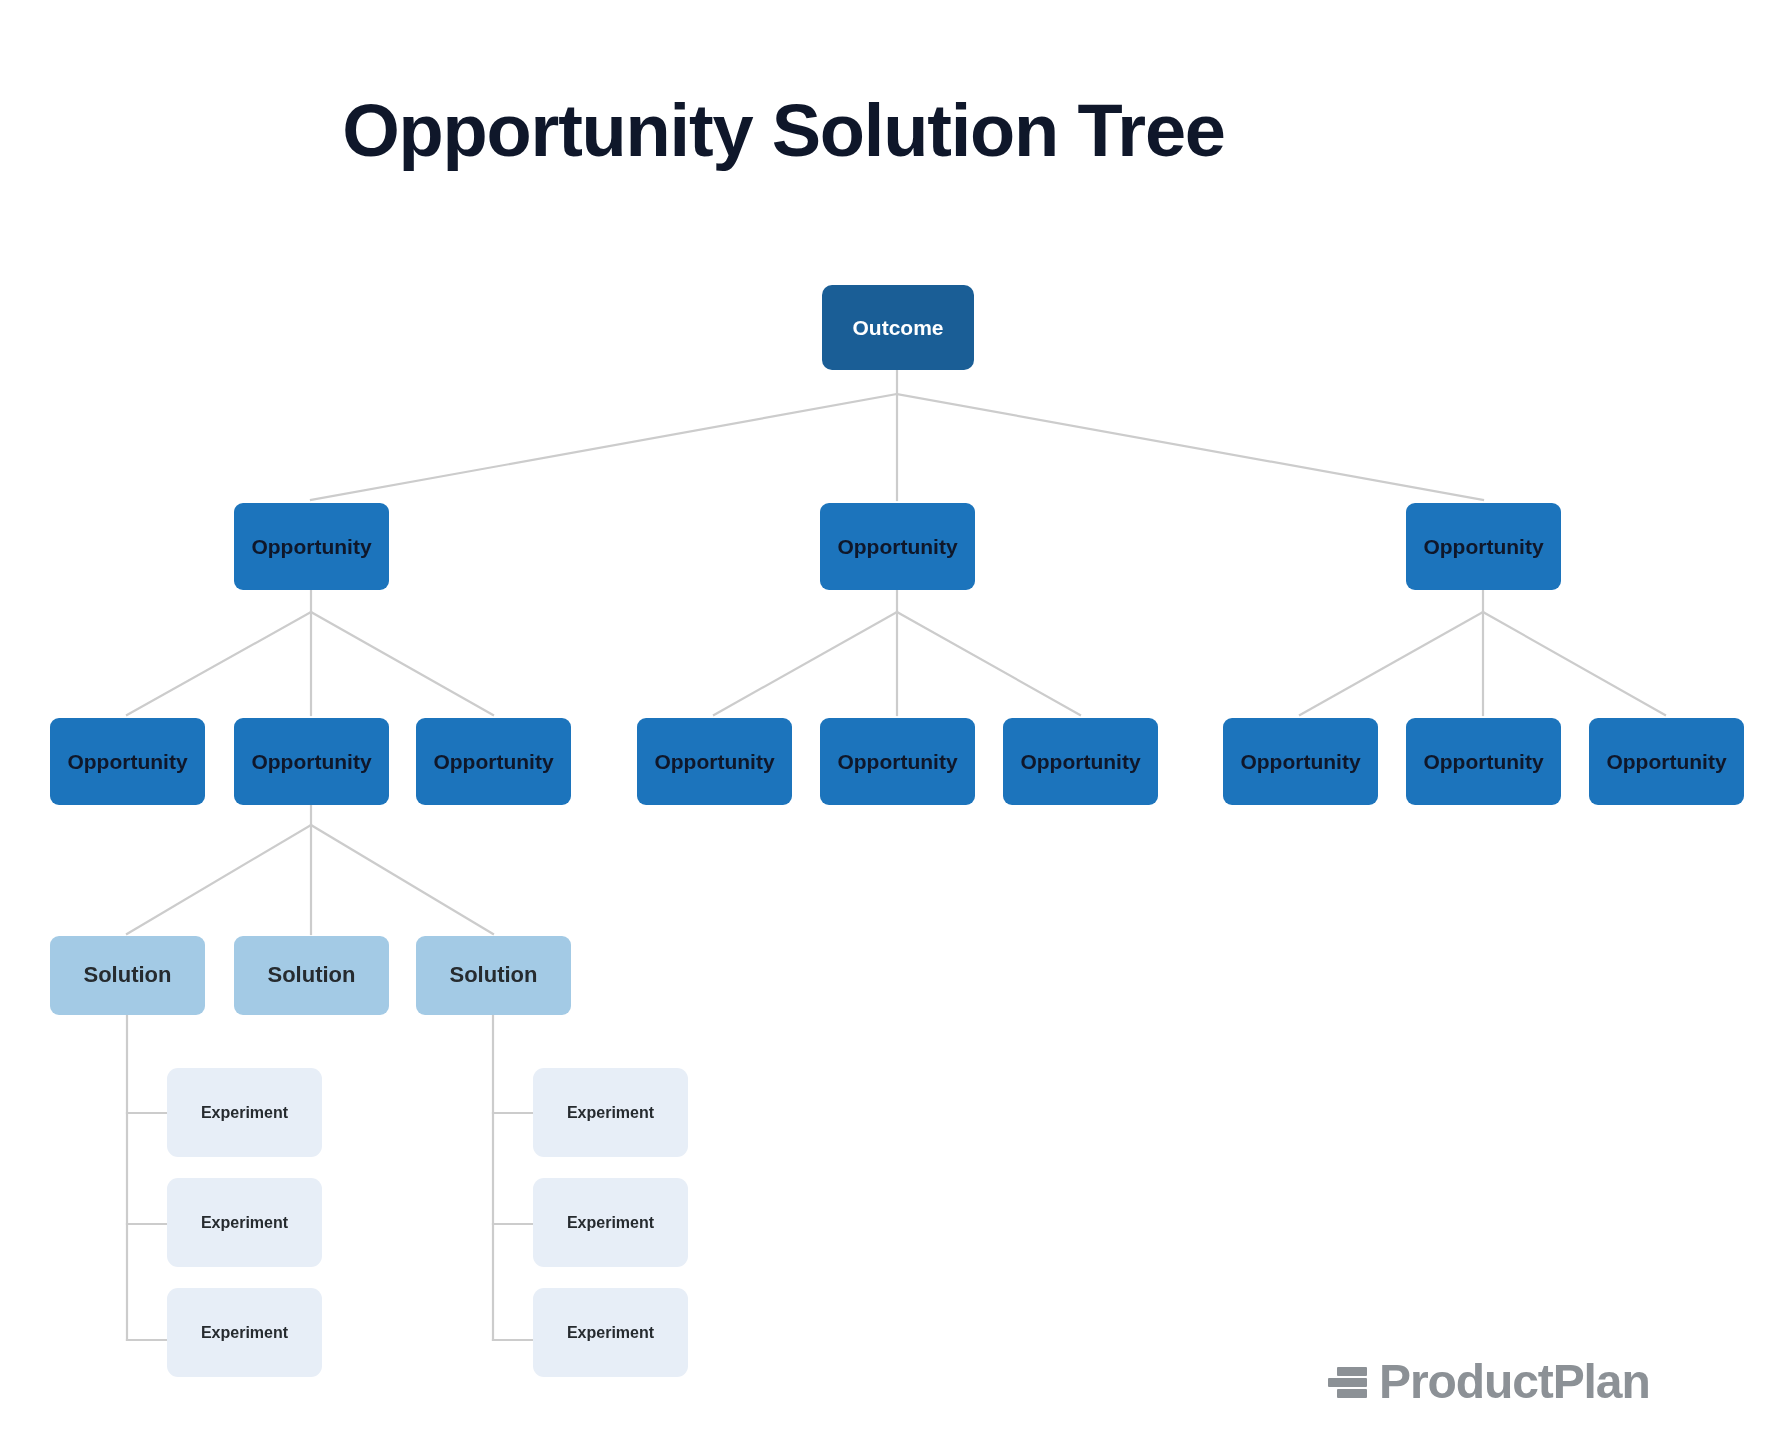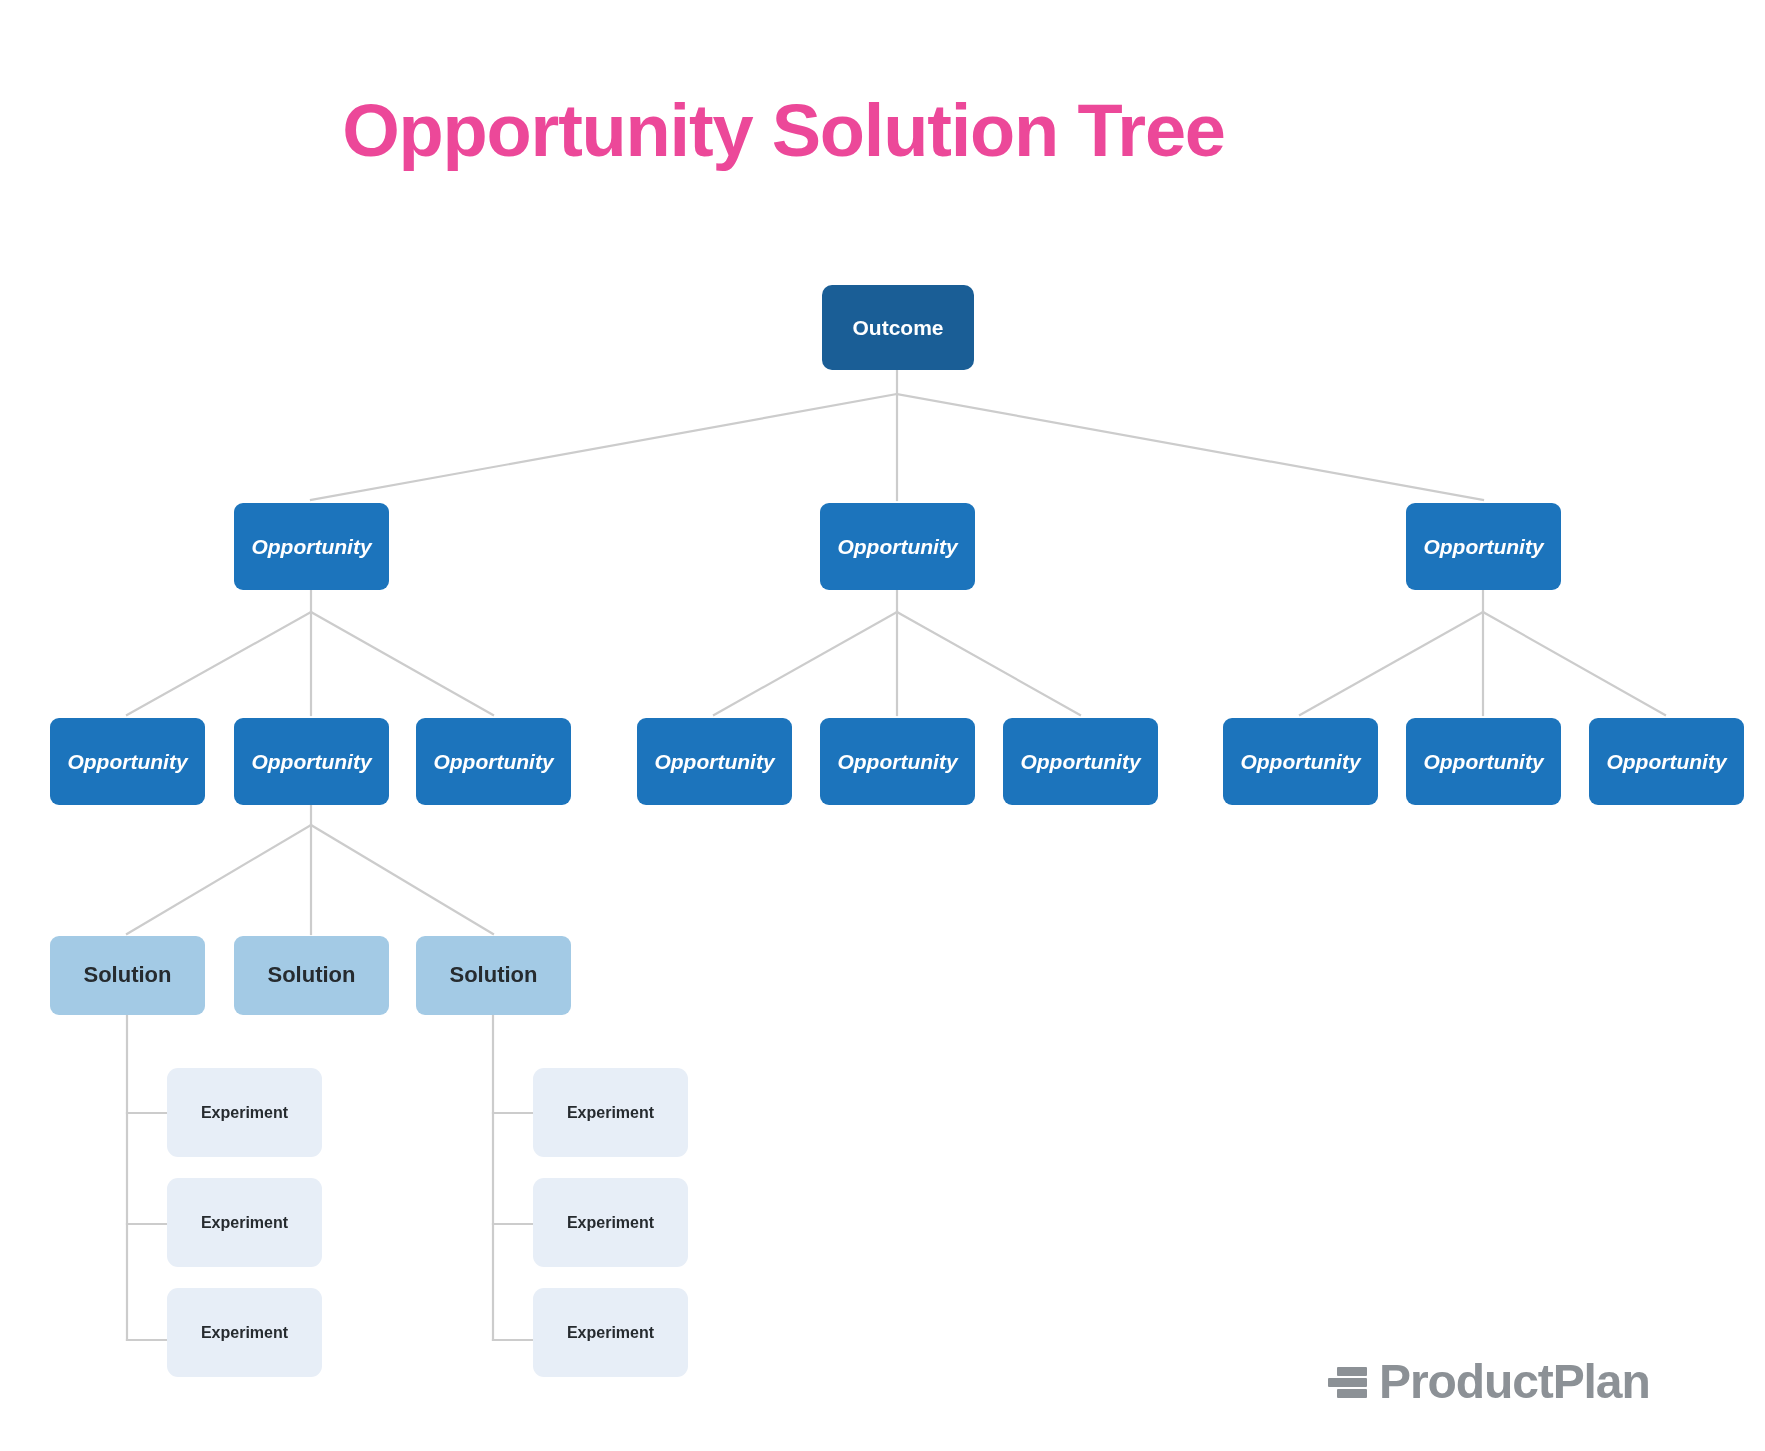--- a/index.html
+++ b/index.html
@@ -23,21 +23,21 @@
   
   #page-title {
     position: absolute;
     left: 0;
     top: 92px;
     width: 1567px;
     text-align: center;
     font-size: 74px;
     font-weight: 700;
     letter-spacing: -1.2px;
-    color: #ec4899;
+    color: #0f172a;
     line-height: 1.05;
     white-space: nowrap;
   }
 
   
   #connectors {
     position: absolute;
     left: 0;
     top: 0;
     width: 1765px;
@@ -61,23 +61,22 @@
   }
 
   .node.outcome {
     background: #1a5e96;
     color: #ffffff;
     font-size: 21px;
     border-radius: 10px;
   }
   .node.opportunity {
     background: #1c74bc;
-    color: #ffffff;
+    color: #0f172a;
     font-size: 21px;
-    font-style: italic;
   }
   .node.solution {
     background: #a3cae5;
     color: #262b2f;
     font-size: 22px;
   }
   .node.experiment {
     background: #e7eef7;
     color: #262b2f;
     font-size: 16px;

